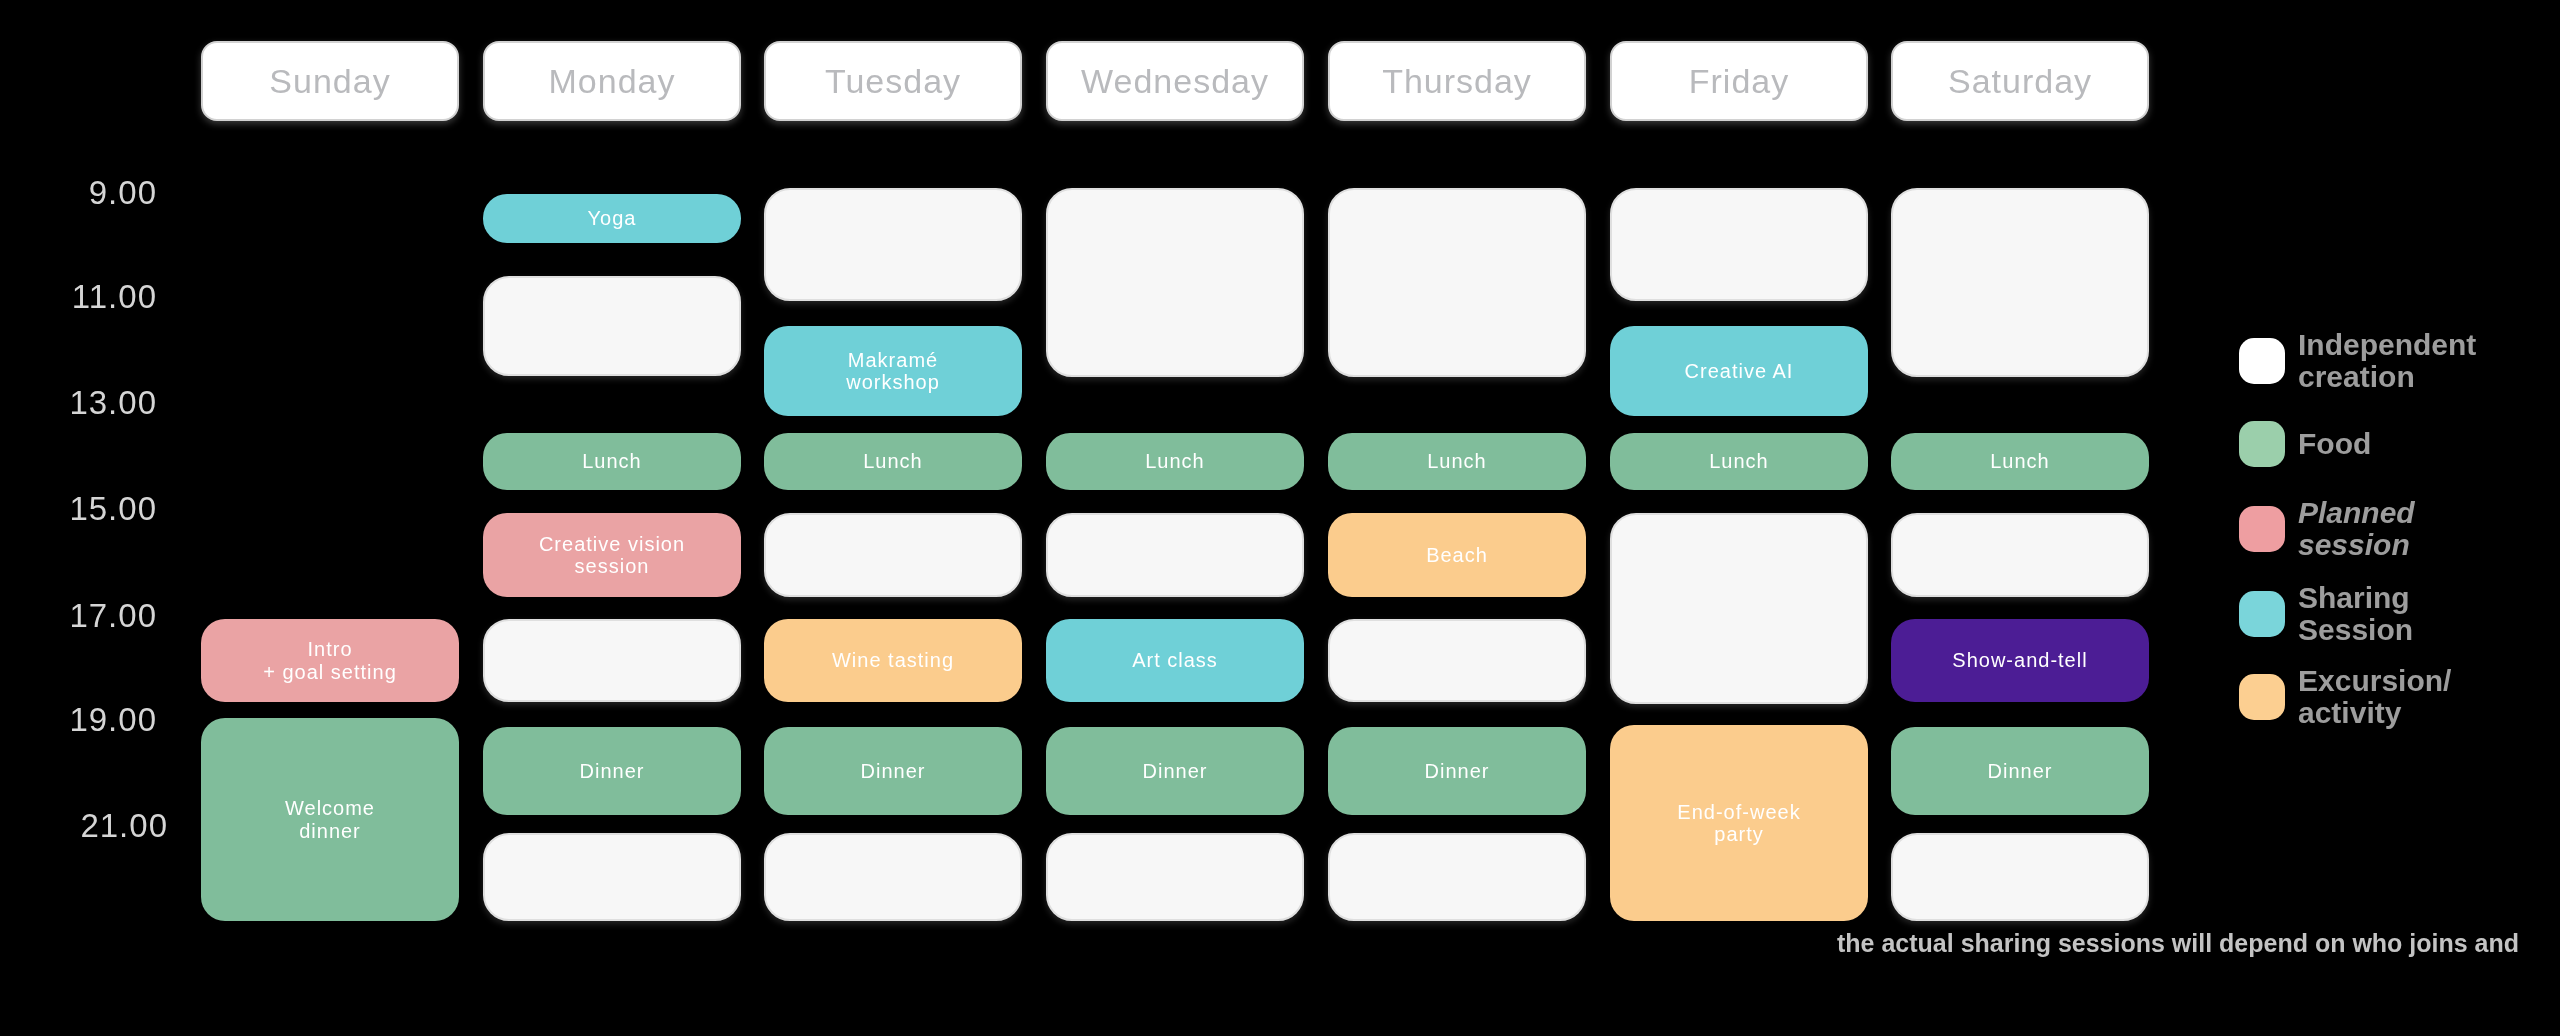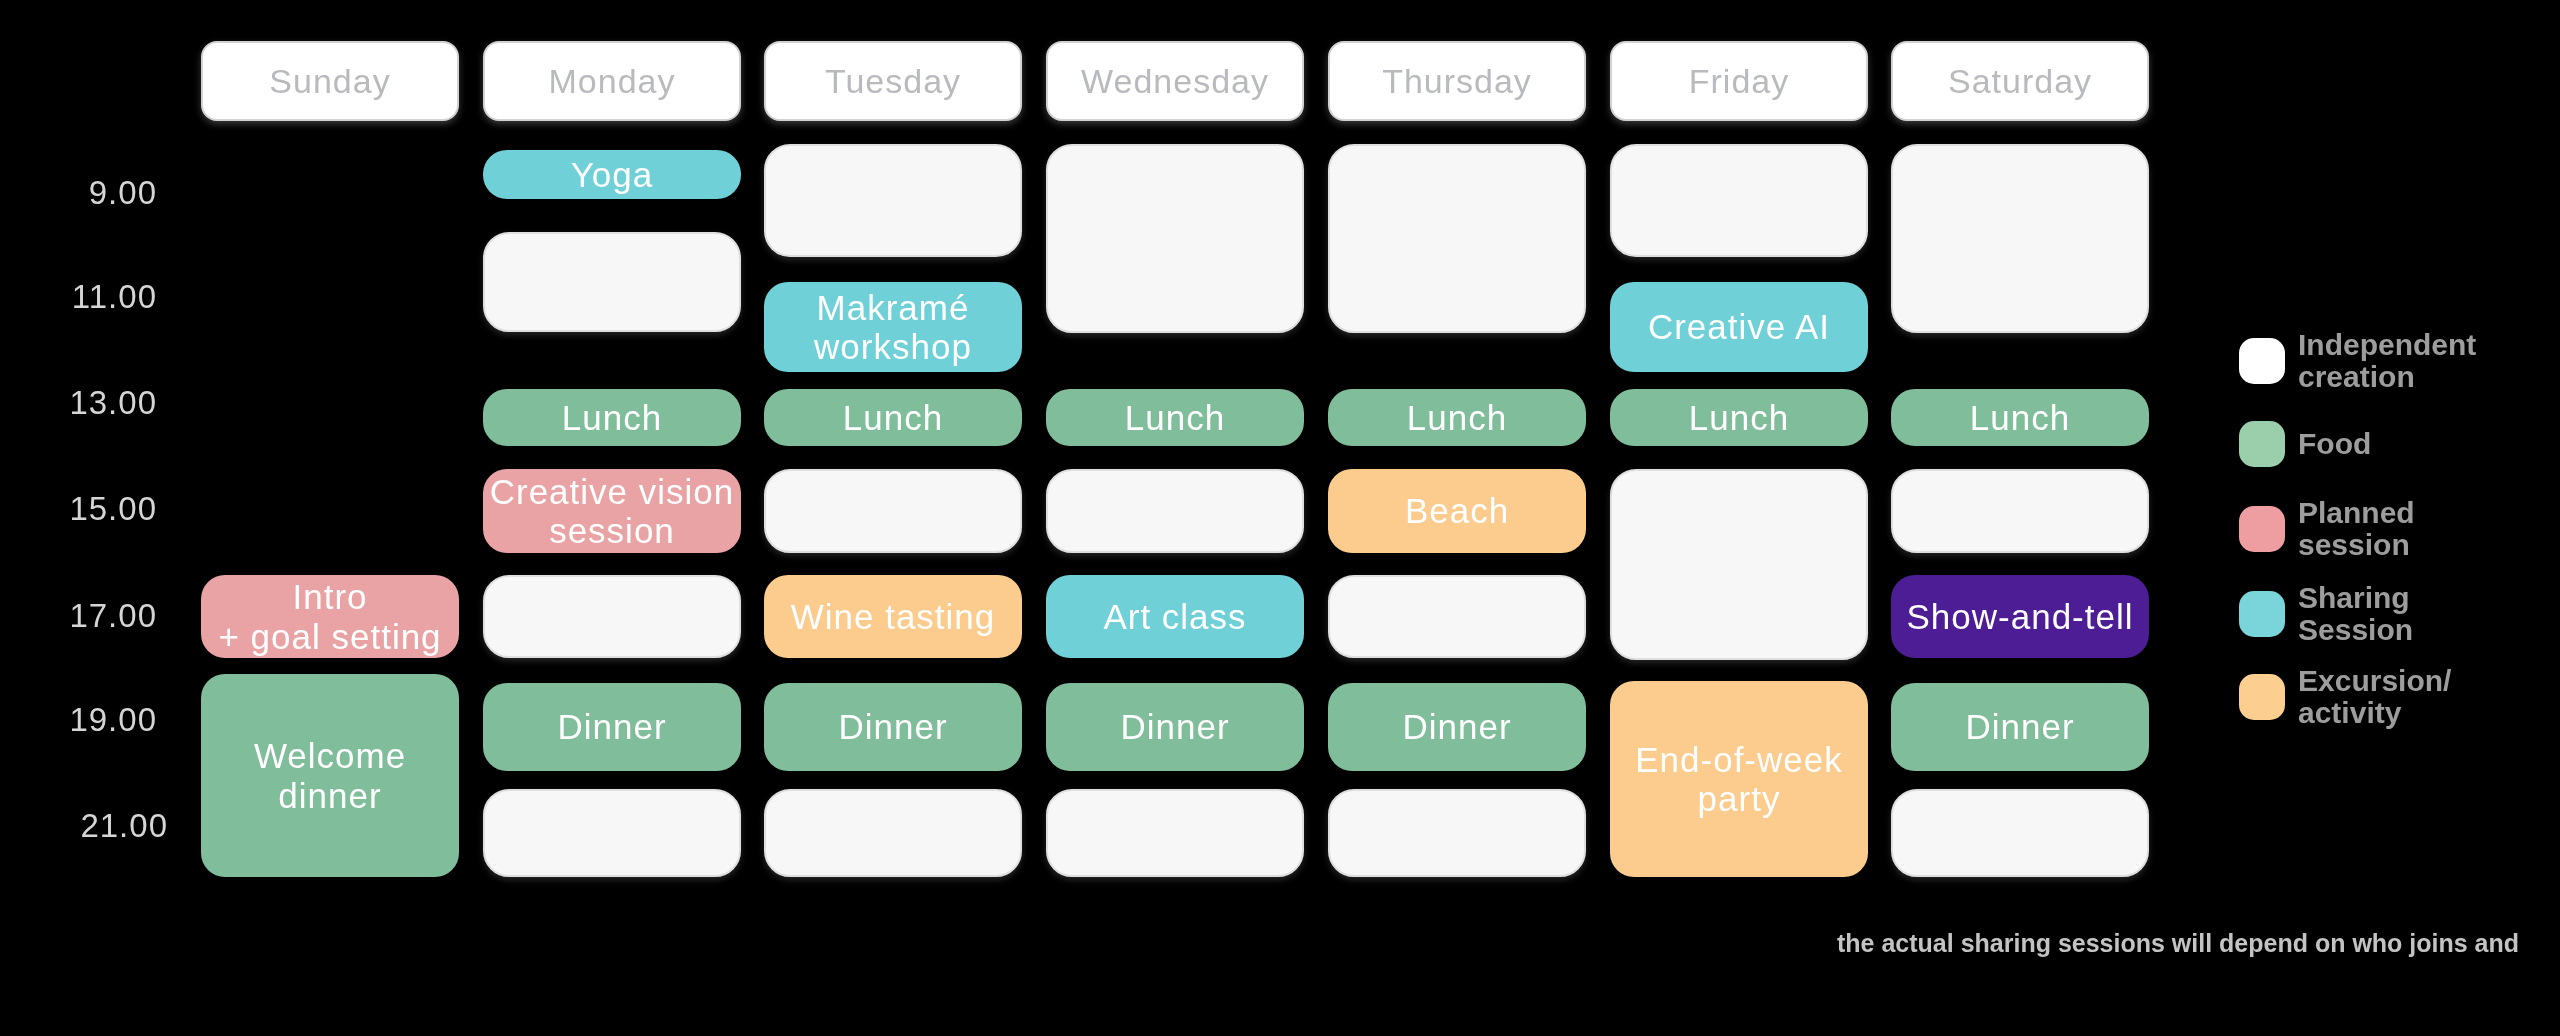--- a/index.html
+++ b/index.html
@@ -15,22 +15,22 @@
     box-shadow:0 3px 7px rgba(130,130,130,0.45);
   }
   .time-label{
     position:absolute;left:0;width:157px;height:48px;
     display:flex;align-items:center;justify-content:flex-end;
     color:#d5d5d5;font-size:33px;font-weight:500;letter-spacing:1px;
   }
   .cell{
     position:absolute;width:258px;box-sizing:border-box;
     display:flex;align-items:center;justify-content:center;text-align:center;
-    color:#ffffff;font-size:35px;font-weight:500;letter-spacing:1px;line-height:1.12;
-    white-space:pre-line;border-radius:24px;
+    color:#ffffff;font-size:20px;font-weight:500;letter-spacing:1px;line-height:1.12;
+    white-space:pre-line;border-radius:24px;margin-top:44px;
   }
   .cell.independent{
     background:#f7f7f7;border:2px solid #dfdfdf;border-radius:26px;
     box-shadow:0 3px 6px rgba(110,110,110,0.35);
   }
   .legend-row{
     position:absolute;display:flex;align-items:center;
   }
   .legend-swatch{
     width:46px;height:46px;border-radius:15px;flex:0 0 auto;margin-right:13px;
@@ -114,21 +114,21 @@
   <div id="legend">
       <div class="legend-row" style="left: 2239px; top: 330px; height: 62px;">
         <div class="legend-swatch" style="background: rgb(255, 255, 255);"></div>
         <div class="legend-label">Independent
 creation</div>
       </div>
       <div class="legend-row" style="left: 2239px; top: 413px; height: 62px;">
         <div class="legend-swatch" style="background: rgb(155, 207, 171);"></div>
         <div class="legend-label">Food</div>
       </div>
-      <div class="legend-row" style="left: 2239px; top: 498px; height: 62px;">
+      <div class="legend-row" style="left: 2239px; top: 498px; height: 62px; font-style: italic;">
         <div class="legend-swatch" style="background: rgb(238, 158, 161);"></div>
         <div class="legend-label">Planned
 session</div>
       </div>
       <div class="legend-row" style="left: 2239px; top: 583px; height: 62px;">
         <div class="legend-swatch" style="background: rgb(122, 213, 218);"></div>
         <div class="legend-label">Sharing
 Session</div>
       </div>
       <div class="legend-row" style="left: 2239px; top: 666px; height: 62px;">

